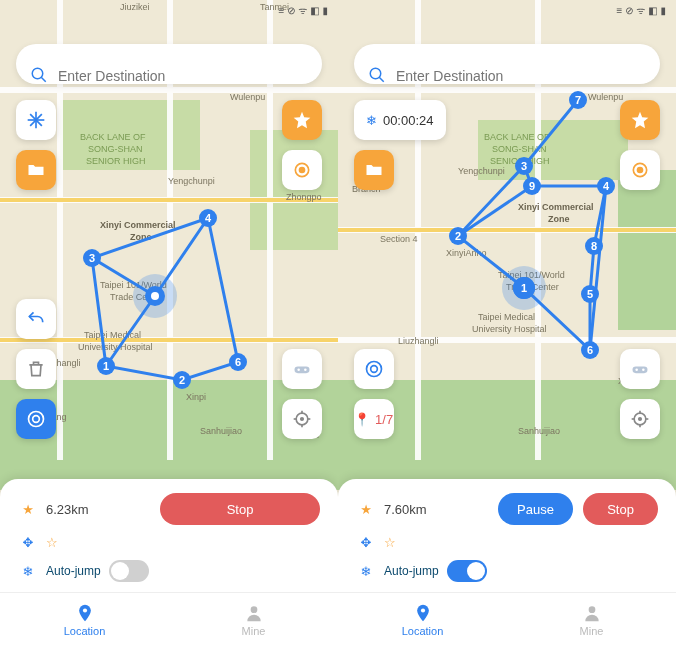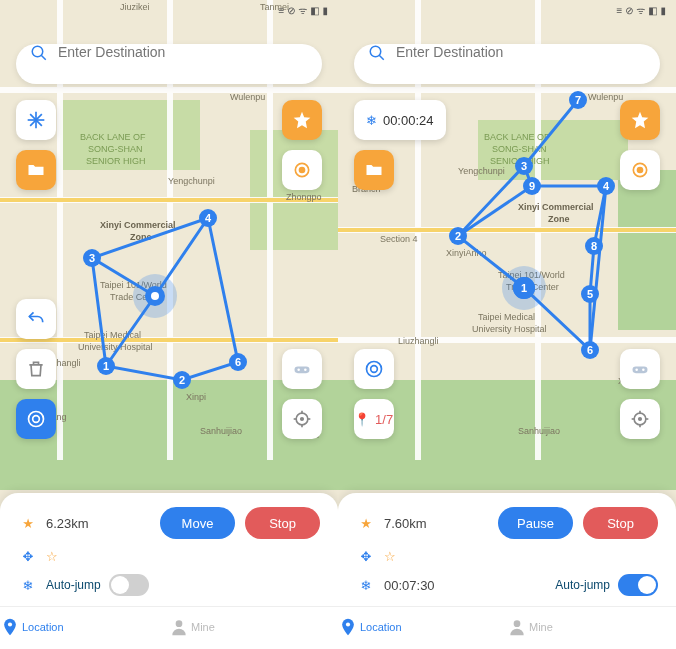--- a/index.html
+++ b/index.html
@@ -2,21 +2,21 @@
 <html><head>
 <meta charset="utf-8">
 <style>
   * { box-sizing: border-box; margin: 0; padding: 0; font-family: -apple-system, Helvetica, Arial, sans-serif; }
   body { background: #f0f0f0; width: 676px; height: 649px; overflow: hidden; display: flex; }
   .phone { width: 338px; height: 649px; position: relative; background: #e8e4d4; overflow: hidden; }
   .status-bar { position: absolute; top: 0; left: 0; right: 0; height: 20px; z-index: 40; display: flex; justify-content: space-between; align-items: center; padding: 0 10px; font-size: 10px; color: #555; }
   .status-right { display: flex; gap: 4px; align-items: center; }
   .map { position: absolute; inset: 0; }
   .map svg { width: 100%; height: 100%; display: block; }
-  .search-bar { position: absolute; top: 44px; left: 16px; right: 16px; height: 40px; background: #fff; border-radius: 20px; display: flex; align-items: flex-start; padding: 0 14px; box-shadow: 0 2px 6px rgba(0,0,0,.1); z-index: 30; }
+  .search-bar { position: absolute; top: 44px; left: 16px; right: 16px; height: 40px; background: #fff; border-radius: 20px; display: flex; align-items: flex-end; padding: 0 14px; box-shadow: 0 2px 6px rgba(0,0,0,.1); z-index: 30; }
   .search-bar input { border: none; outline: none; flex: 1; margin-left: 10px; font-size: 14px; color: #888; background: transparent; }
   .tool-col { position: absolute; z-index: 30; display: flex; flex-direction: column; gap: 10px; }
   .tool-col.left  { left: 16px; top: 100px; }
   .tool-col.left2 { left: 16px; bottom: 210px; }
   .tool-col.right { right: 16px; top: 100px; }
   .tool-col.right2{ right: 16px; bottom: 210px; }
   .sq { width: 40px; height: 40px; background: #fff; border-radius: 10px; display: flex; align-items: center; justify-content: center; box-shadow: 0 2px 6px rgba(0,0,0,.15); color: #2f80ed; font-size: 18px; }
   .sq.orange { color: #fff; background: #f7a53b; }
   .sq.timer-badge { width: auto; padding: 0 12px; font-size: 13px; font-weight: 500; color: #333; gap:6px;}
   .sq.timer-badge .snow{color:#2f80ed;}
@@ -32,21 +32,21 @@
   .btn.red  { background: #e25b5b; }
   .star { color:#f7a53b; }
   .coord-ico { color:#2f80ed; }
   .toggle { width: 40px; height: 22px; border-radius: 11px; background: #d0d0d0; position: relative; }
   .toggle.on { background: #2f80ed; }
   .toggle .knob { position: absolute; top: 2px; width: 18px; height: 18px; background: #fff; border-radius: 50%; }
   .toggle .knob { left: 2px; }
   .toggle.on .knob { left: 20px; }
   .autojump-lbl{font-size:12px;color:#0c4a6e;margin-right:8px;}
   .bottom-nav { display: flex; border-top: 1px solid #eee; margin: 6px -18px 0 -18px; padding-top: 6px;}
-  .nav-item { flex: 1; display: flex; flex-direction: row; align-items: center; gap: 2px; font-size: 11px; color: #bbb; padding: 4px 0 6px 0;}
+  .nav-item { flex: 1; display: flex; flex-direction: column; align-items: center; gap: 2px; font-size: 11px; color: #bbb; padding: 4px 0 6px 0;}
   .nav-item.active { color: #2f80ed; }
   .nav-item svg{width:20px;height:20px;}
   .waypoint{fill:#2f80ed;}
   .waypoint-txt{fill:#fff;font-size:11px;text-anchor:middle;dominant-baseline:central;font-weight:600;}
   .routeline{stroke:#2f80ed;stroke-width:3;fill:none;}
   .current-pos{fill:#2f80ed;}
   .current-halo{fill:#2f80ed;opacity:.25;}
 </style>
 </head>
 <body>
@@ -198,21 +198,20 @@
           <circle cx="12" cy="12" r="1.5" fill="#888"></circle>
         </svg>
     </div>
   </div>
 
   <div class="panel">
     <div class="row">
       <span class="ico star">★</span>
       <span class="grow">6.23km</span>
       <div class="btns" style="width:160px;">
-        <div class="btn blue">Move</div>
         <div class="btn red">Stop</div>
       </div>
     </div>
     <div class="row">
       <span class="ico coord-ico">✥</span>
       <span class="star">☆</span>
     </div>
     <div class="row">
       <span class="ico coord-ico">❄</span>
       <span class="autojump-lbl">Auto-jump</span>
@@ -384,21 +383,20 @@
         <div class="btn blue">Pause</div>
         <div class="btn red">Stop</div>
       </div>
     </div>
     <div class="row">
       <span class="ico coord-ico">✥</span>
       <span class="star">☆</span>
     </div>
     <div class="row">
       <span class="ico coord-ico">❄</span>
-      <span class="grow">00:07:30</span>
       <span class="autojump-lbl">Auto-jump</span>
       <div class="toggle on">
           <div class="knob"></div>
         </div>
     </div>
     <div class="bottom-nav">
       <div class="nav-item active">
         <svg viewBox="0 0 24 24" fill="currentColor">
             <path d="M12 2a7 7 0 017 7c0 5-7 13-7 13S5 14 5 9a7 7 0 017-7z"></path>
             <circle cx="12" cy="9" r="2.5" fill="#fff"></circle>

